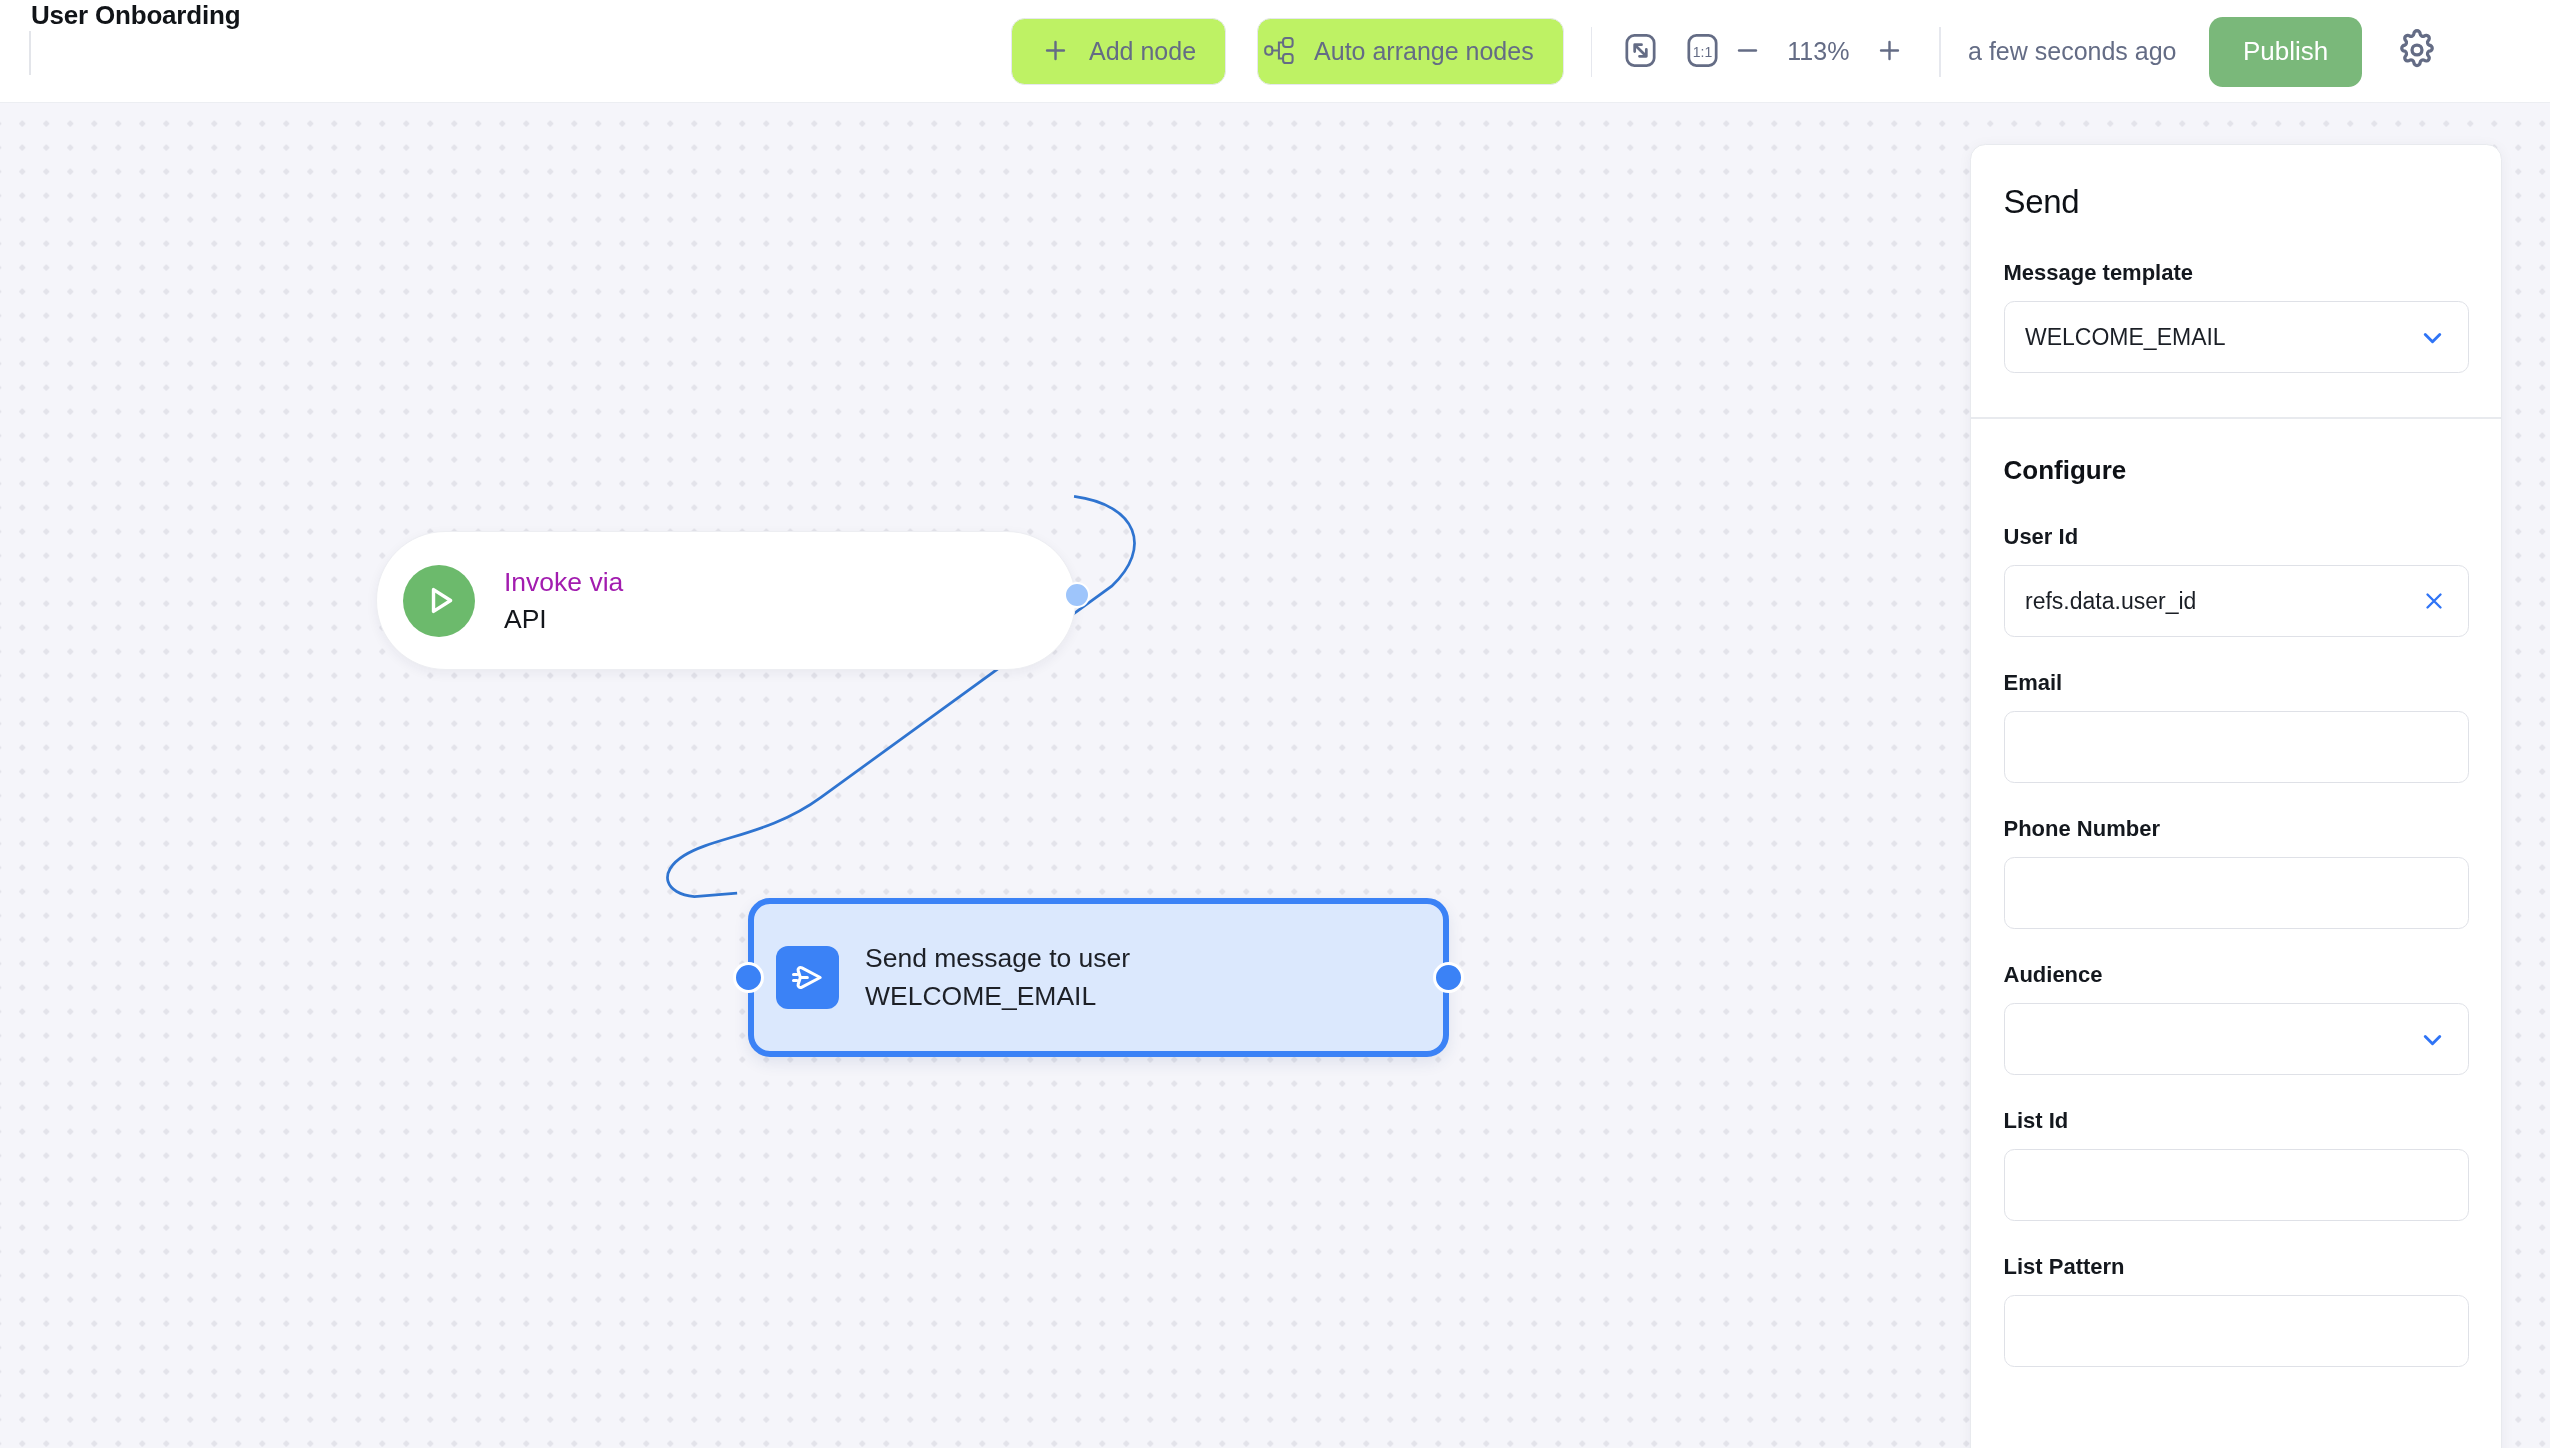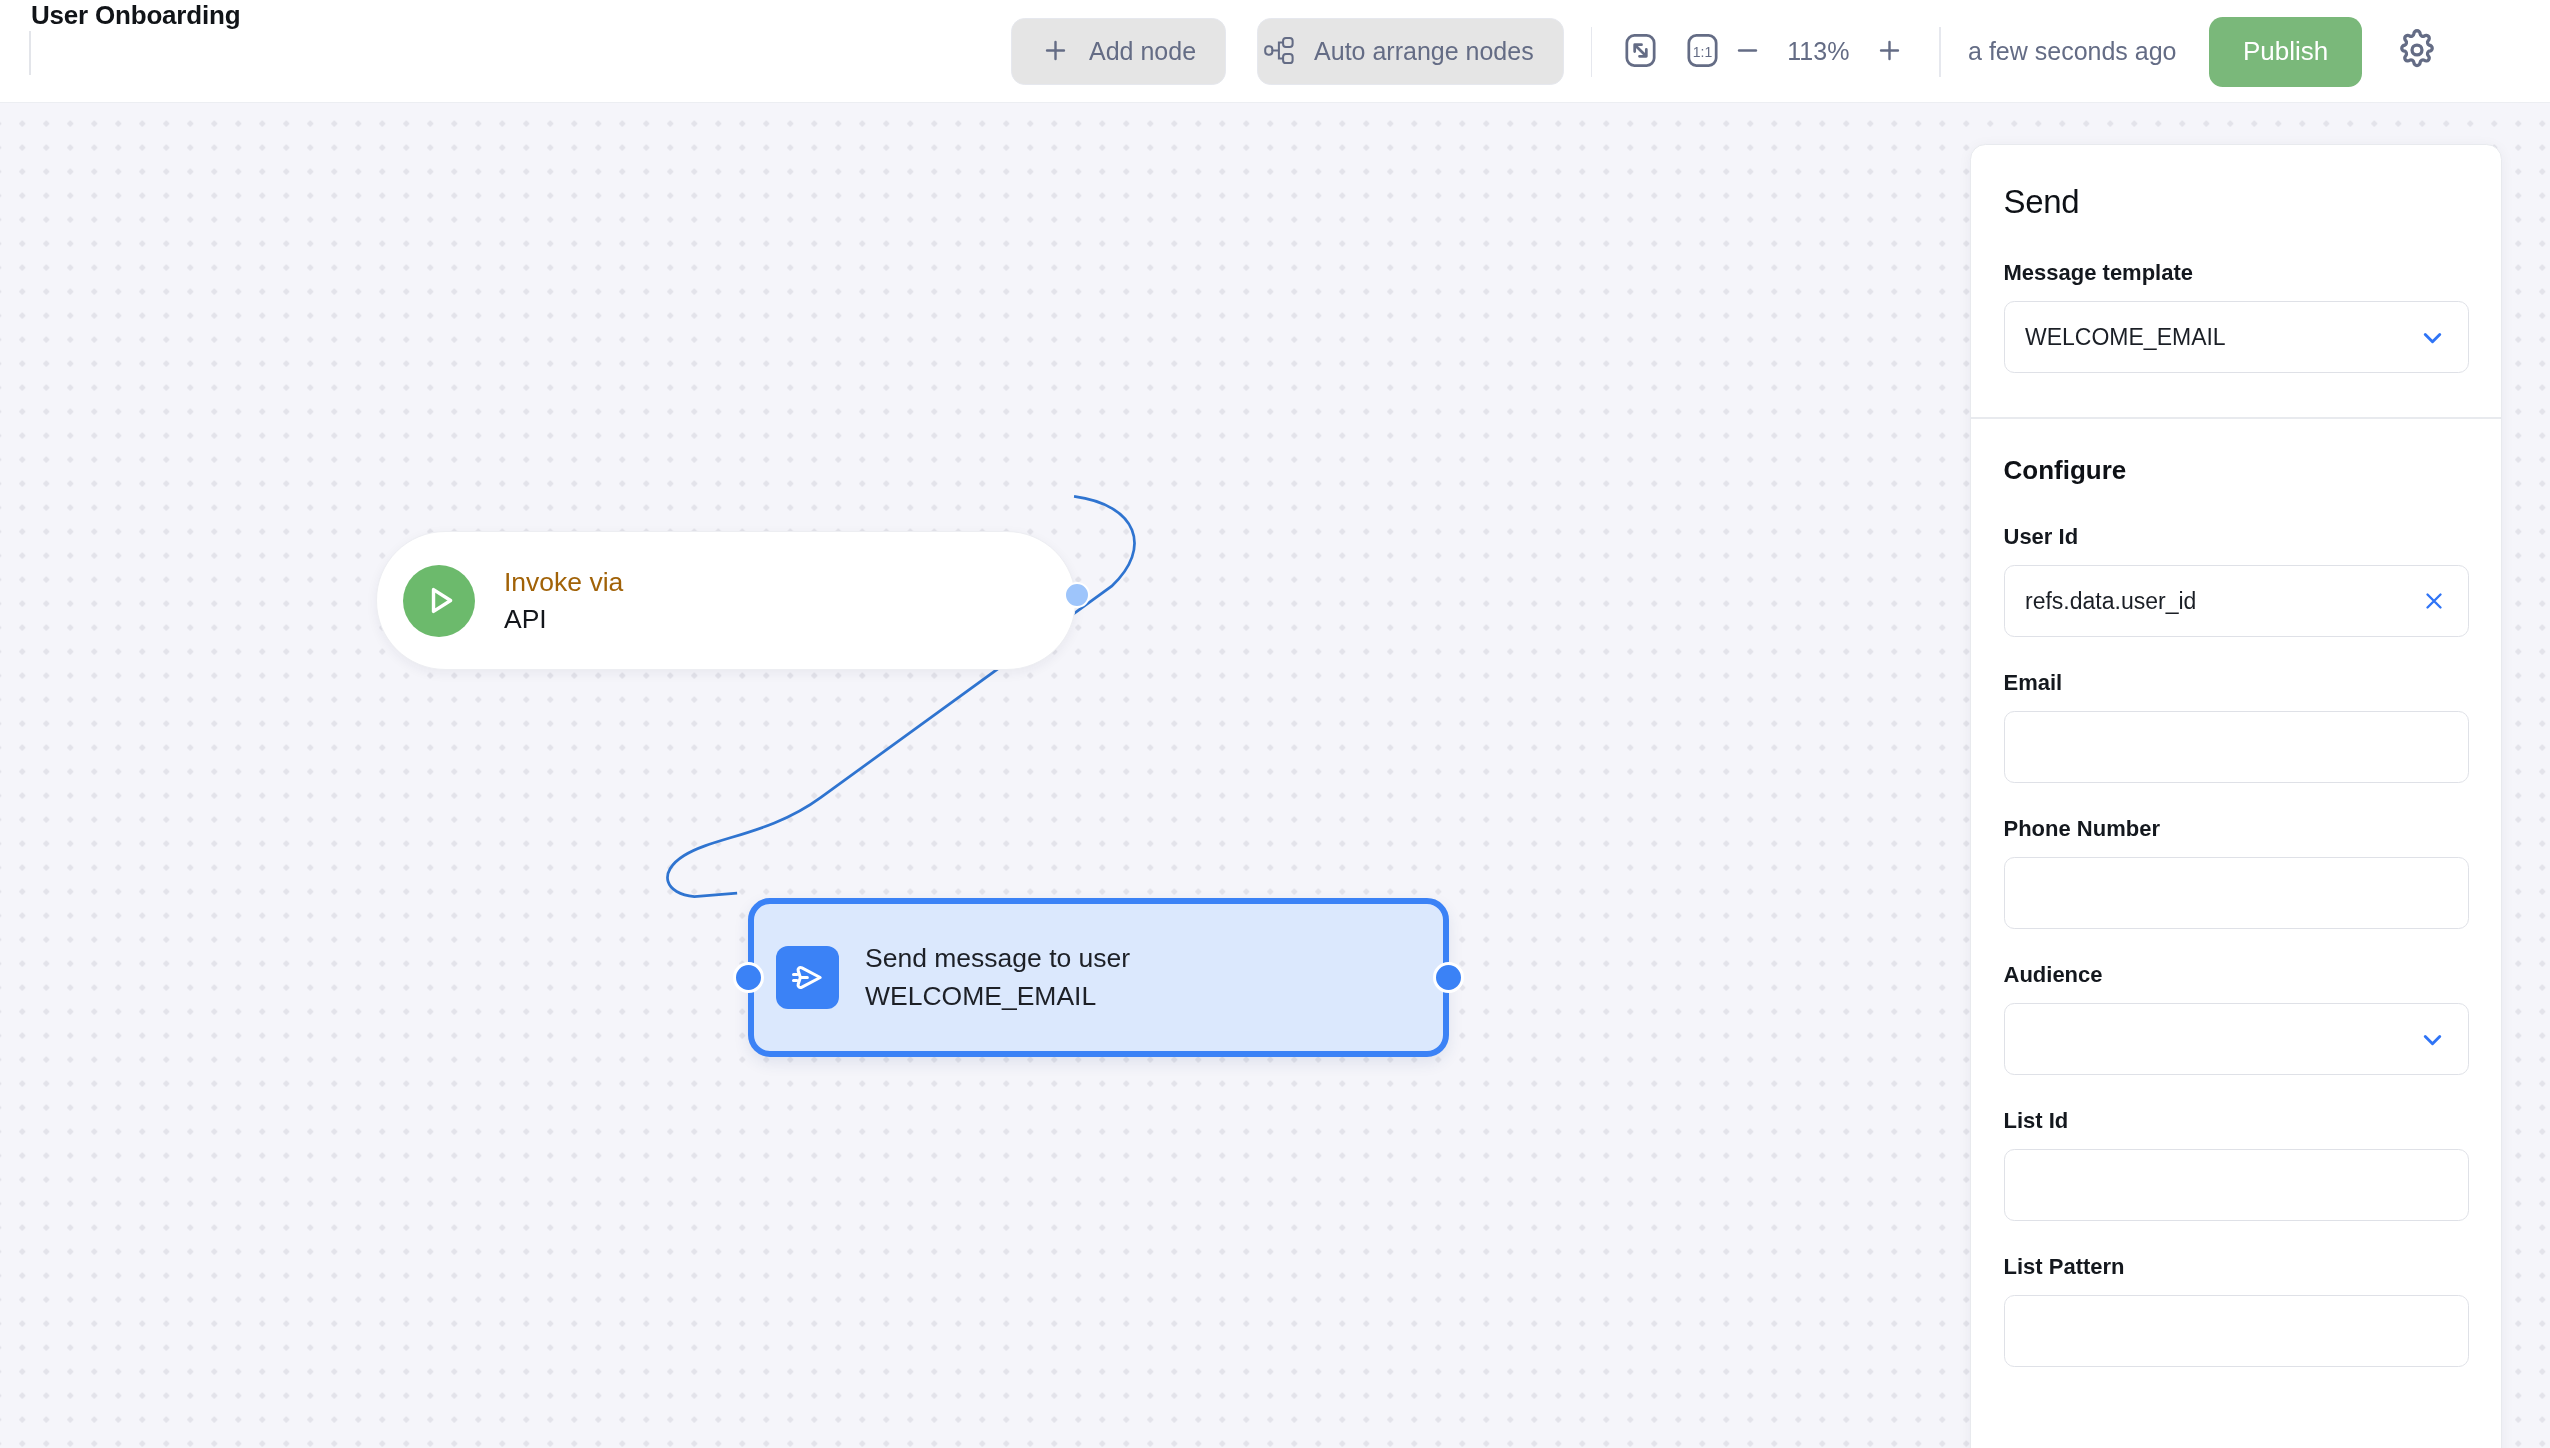--- a/index.html
+++ b/index.html
@@ -43,21 +43,21 @@
     content: ""; position: absolute; left: -0.9px; right: -1.7px; bottom: 0;
     height: 6px; background: #2f4175; border-radius: 1.7px;
   }
 
   #toolbar {
     position: absolute; left: 1011px; top: 0;
     height: 103px; display: flex; align-items: center;
   }
   .tb-btn {
     height: 67px; border: 1.7px solid #e6e8ee; border-radius: 13.7px;
-    background: #e5e5e5; display: flex; align-items: center;
+    background: #bef264; display: flex; align-items: center;
     padding: 0 29px; cursor: pointer; white-space: nowrap;
   }
   .tb-btn + .tb-btn { margin-left: 31px; padding-left: 6px; }
   .tb-btn .lbl { font-size: 25px; color: #646c85; margin-left: 19px; }
 
   .tb-sep { width: 1.7px; height: 50px; background: #e6e8ee; margin: 0 27px; }
 
   .icon-sq {
     width: 43px; height: 43px; display: flex;
     align-items: center; justify-content: center;
@@ -105,21 +105,21 @@
     box-shadow: 0 3.4px 12px rgba(30,35,60,.06);
     display: flex; align-items: center; cursor: pointer;
   }
   #invoke-icon {
     width: 72px; height: 72px; border-radius: 50%;
     background: #6cba6c; margin-left: 26px;
     display: flex; align-items: center; justify-content: center;
     flex: 0 0 auto;
   }
   #node-invoke .labels { margin-left: 29px; }
-  #node-invoke .sub { font-size: 26.5px; color: #a16207; line-height: 1.38; white-space: nowrap; }
+  #node-invoke .sub { font-size: 26.5px; color: #a21caf; line-height: 1.38; white-space: nowrap; }
   #node-invoke .main { font-size: 26.5px; color: #13161b; line-height: 1.38; white-space: nowrap; }
   .handle {
     position: absolute; width: 26px; height: 26px; border-radius: 50%;
     background: #9ec5fb; border: 2.6px solid #ffffff; cursor: crosshair;
   }
   #invoke-out { right: -14.5px; top: 50px; }
 
   
   #node-send {
     left: 748px; top: 795px; width: 701px; height: 159px;

